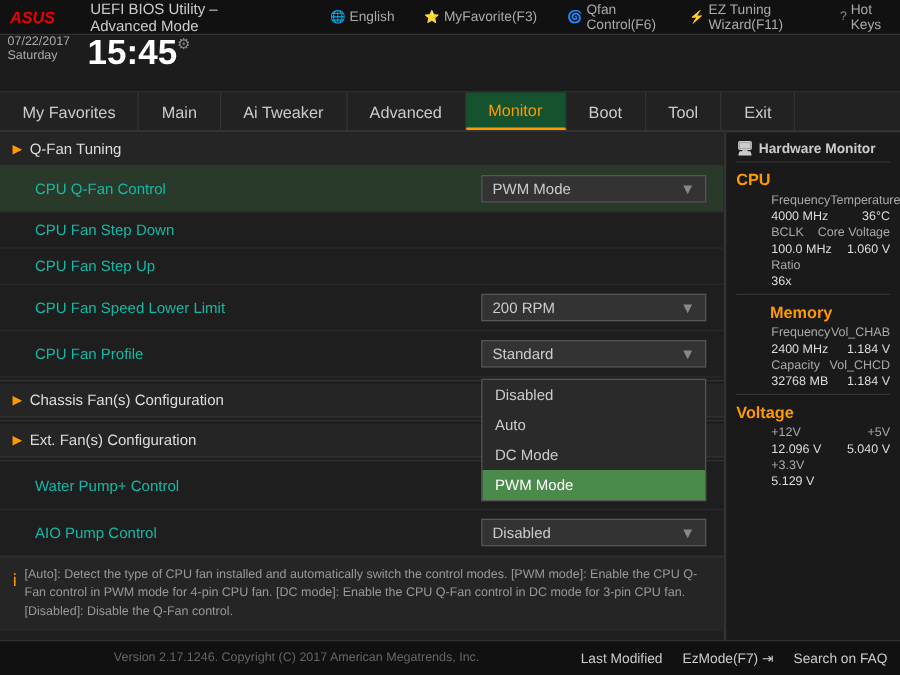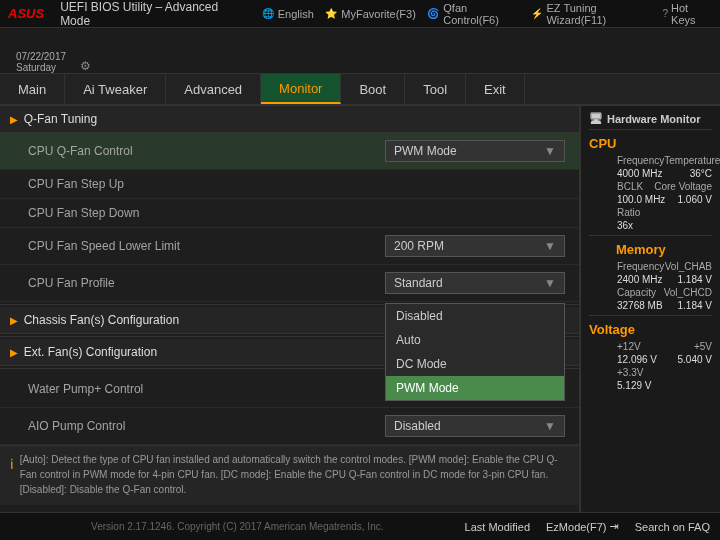--- a/index.html
+++ b/index.html
@@ -13,21 +13,21 @@
       overflow: hidden;
     }
 
     
     .top-bar {
       background: #111;
       height: 28px;
       display: flex;
       align-items: center;
       padding: 0 8px;
-      gap: 12px;
+      gap: 24px;
       border-bottom: 1px solid #333;
     }
     .asus-logo {
       color: #e00;
       font-weight: bold;
       font-size: 13px;
       font-style: italic;
       margin-right: 4px;
     }
     .bios-title {
@@ -42,22 +42,22 @@
       align-items: center;
       gap: 3px;
     }
     .top-bar-item .icon { color: #888; font-size: 10px; }
 
     
     .datetime-bar {
       background: #1c1c1c;
       height: 46px;
       display: flex;
-      align-items: flex-end;
-      padding: 0 16px;
+      align-items: flex-start;
+      padding: 0 6px;
       border-bottom: 1px solid #333;
     }
     .datetime-left {
       display: flex;
       flex-direction: column;
       margin-right: 14px;
     }
     .date-text { font-size: 10px; color: #aaa; }
     .time-text { font-size: 28px; color: #fff; font-weight: bold; line-height: 1; }
     .time-gear { font-size: 12px; color: #888; }
@@ -112,21 +112,21 @@
     .section-arrow { color: #f90; margin-right: 6px; font-size: 10px; }
     .section-label { color: #ddd; font-size: 12px; }
 
     .setting-row {
       display: flex;
       align-items: center;
       padding: 7px 14px 7px 28px;
       border-bottom: 1px solid #2a2a2a;
     }
     .setting-row.selected { background: #2a3a2a; }
-    .setting-name { flex: 1; color: #a3a3a3; font-size: 12px; }
+    .setting-name { flex: 1; color: #14b8a6; font-size: 12px; }
 
     .dropdown-btn {
       background: #333;
       border: 1px solid #555;
       color: #ccc;
       font-size: 12px;
       padding: 3px 8px;
       width: 180px;
       display: flex;
       align-items: center;
@@ -264,25 +264,29 @@
     <span class="icon">?</span>
     <span>Hot Keys</span>
   </div>
 </div>
 
 <div class="datetime-bar">
   <div class="datetime-left">
     <span class="date-text">07/22/2017</span>
     <span class="date-text">Saturday</span>
   </div>
+  <span class="time-text">15:45</span>
   <span class="time-gear">⚙</span>
   <div class="datetime-bar-spacer"></div>
 </div>
 
 <div class="nav-bar">
+  <div class="nav-tab">
+    <span>My Favorites</span>
+  </div>
   <div class="nav-tab">
     <span>Main</span>
   </div>
   <div class="nav-tab">
     <span>Ai Tweaker</span>
   </div>
   <div class="nav-tab">
     <span>Advanced</span>
   </div>
   <div class="nav-tab active">
@@ -318,25 +322,25 @@
     </div>
 
     <div class="dropdown-menu">
       <div class="dropdown-item">Disabled</div>
       <div class="dropdown-item">Auto</div>
       <div class="dropdown-item">DC Mode</div>
       <div class="dropdown-item active">PWM Mode</div>
     </div>
 
     <div class="setting-row">
+      <span class="setting-name">CPU Fan Step Down</span>
+    </div>
+
+    <div class="setting-row">
       <span class="setting-name">CPU Fan Step Up</span>
-    </div>
-
-    <div class="setting-row">
-      <span class="setting-name">CPU Fan Step Down</span>
     </div>
 
     <div class="setting-row">
       <span class="setting-name">CPU Fan Speed Lower Limit</span>
       <div class="dropdown-btn">
         <span>200 RPM</span>
         <span class="arrow">▼</span>
       </div>
     </div>
 

